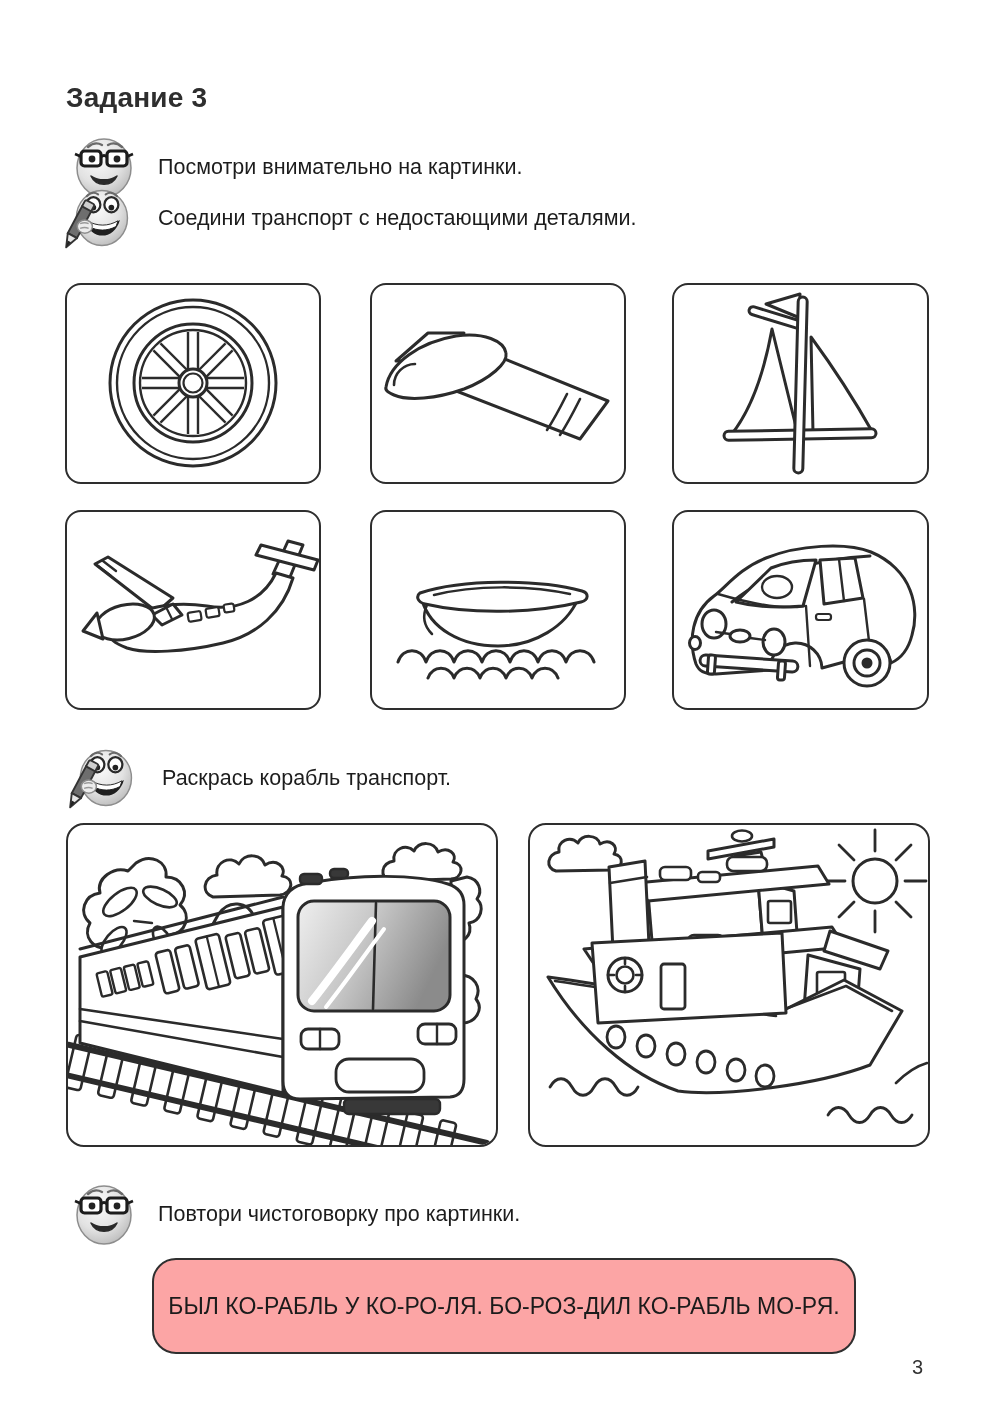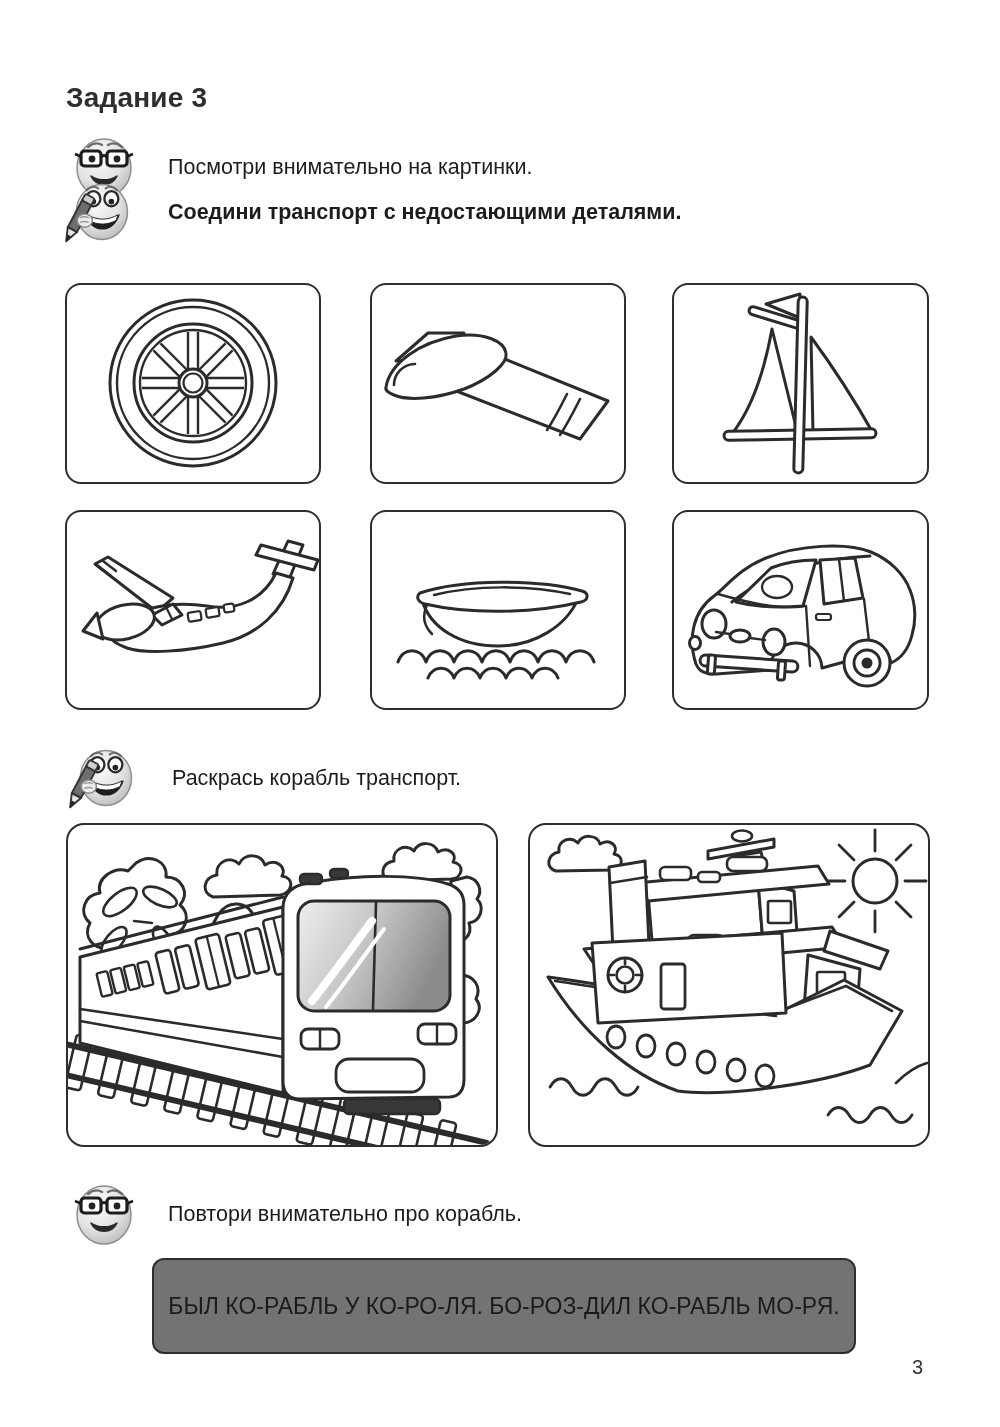--- a/index.html
+++ b/index.html
@@ -1,27 +1,27 @@
 <!DOCTYPE html>
 <html><head>
 <meta charset="utf-8">
 <style>
   html,body{margin:0;padding:0;background:#fff;}
   #page{position:relative;width:1000px;height:1427px;background:#fff;overflow:hidden;
         font-family:"Liberation Sans",sans-serif;color:#1d1d1d;}
   #title{position:absolute;left:66px;top:82px;font-size:28px;font-weight:bold;color:#2e2e2e;letter-spacing:0.2px;}
-  .instr{position:absolute;display:flex;align-items:center;gap:28px;height:72px;}
+  .instr{position:absolute;display:flex;align-items:center;gap:18px;height:72px;}
   .instr .emoji{width:72px;height:72px;flex:0 0 72px;}
   .instr .itext{font-size:21.5px;color:#1c1c1c;}
   .cell{position:absolute;border:2.5px solid #2e2e2e;border-radius:16px;background:#fff;overflow:hidden;}
   .bigbox{position:absolute;border:2.5px solid #2e2e2e;border-radius:18px;background:#fff;overflow:hidden;}
   .art{width:100%;height:100%;display:block;}
   #rhyme-box{position:absolute;left:152px;top:1258px;width:700px;height:92px;border:2.5px solid #2f2f2f;
-             border-radius:12px;display:flex;flex-direction:column;justify-content:center;align-items:center;
-             background:#737373;}
+             border-radius:24px;display:flex;flex-direction:column;justify-content:center;align-items:center;
+             background:#fca5a5;}
   #rhyme-box .rline{font-size:23px;line-height:1.52;color:#1b1b1b;white-space:nowrap;}
   #page-num{position:absolute;left:912px;top:1356px;font-size:20px;color:#333;}
 </style>
 </head>
 <body>
 
 <svg width="0" height="0" style="position:absolute">
 <defs>
   <radialGradient id="gFace" cx="40%" cy="32%" r="80%">
     <stop offset="0" stop-color="#fbfbfb"></stop>
@@ -297,21 +297,21 @@
 
   <div id="title">Задание 3</div>
 
   <div class="instr" style="left:68px;top:131px;">
     <svg class="emoji" viewBox="0 0 72 72">
         <use href="#sym-glasses"></use>
       </svg>
     <span class="itext">Посмотри внимательно на картинки.</span>
   </div>
 
-  <div class="instr" style="left:60px;top:176px;font-weight:bold;">
+  <div class="instr" style="left:60px;top:182px;">
     <svg class="emoji" style="width:80px;flex-basis:80px;" viewBox="0 0 84 76">
         <use href="#sym-pencil"></use>
       </svg>
     <span class="itext">Соедини транспорт с недостающими деталями.</span>
   </div>
 
   <div class="cell" style="left:65px;top:283px;width:252px;height:197px;" aria-label="wheel">
     <svg class="art" viewBox="0 0 252 197">
         <use href="#art-wheel"></use>
       </svg>
@@ -357,21 +357,21 @@
   <div class="bigbox" style="left:528px;top:823px;width:398px;height:320px;" aria-label="ship-at-sea">
     <svg class="art" viewBox="0 0 398 320">
         <use href="#art-ship"></use>
       </svg>
   </div>
 
   <div class="instr" style="left:68px;top:1178px;">
     <svg class="emoji" viewBox="0 0 72 72">
         <use href="#sym-glasses"></use>
       </svg>
-    <span class="itext">Повтори внимательно про корабль.</span>
+    <span class="itext">Повтори чистоговорку про картинки.</span>
   </div>
 
   <div id="rhyme-box">
     <div class="rline">БЫЛ КО-РАБЛЬ У КО-РО-ЛЯ. БО-РОЗ-ДИЛ КО-РАБЛЬ МО-РЯ.</div>
   </div>
 
   <div id="page-num">3</div>
 </div>
 
 </body></html>

